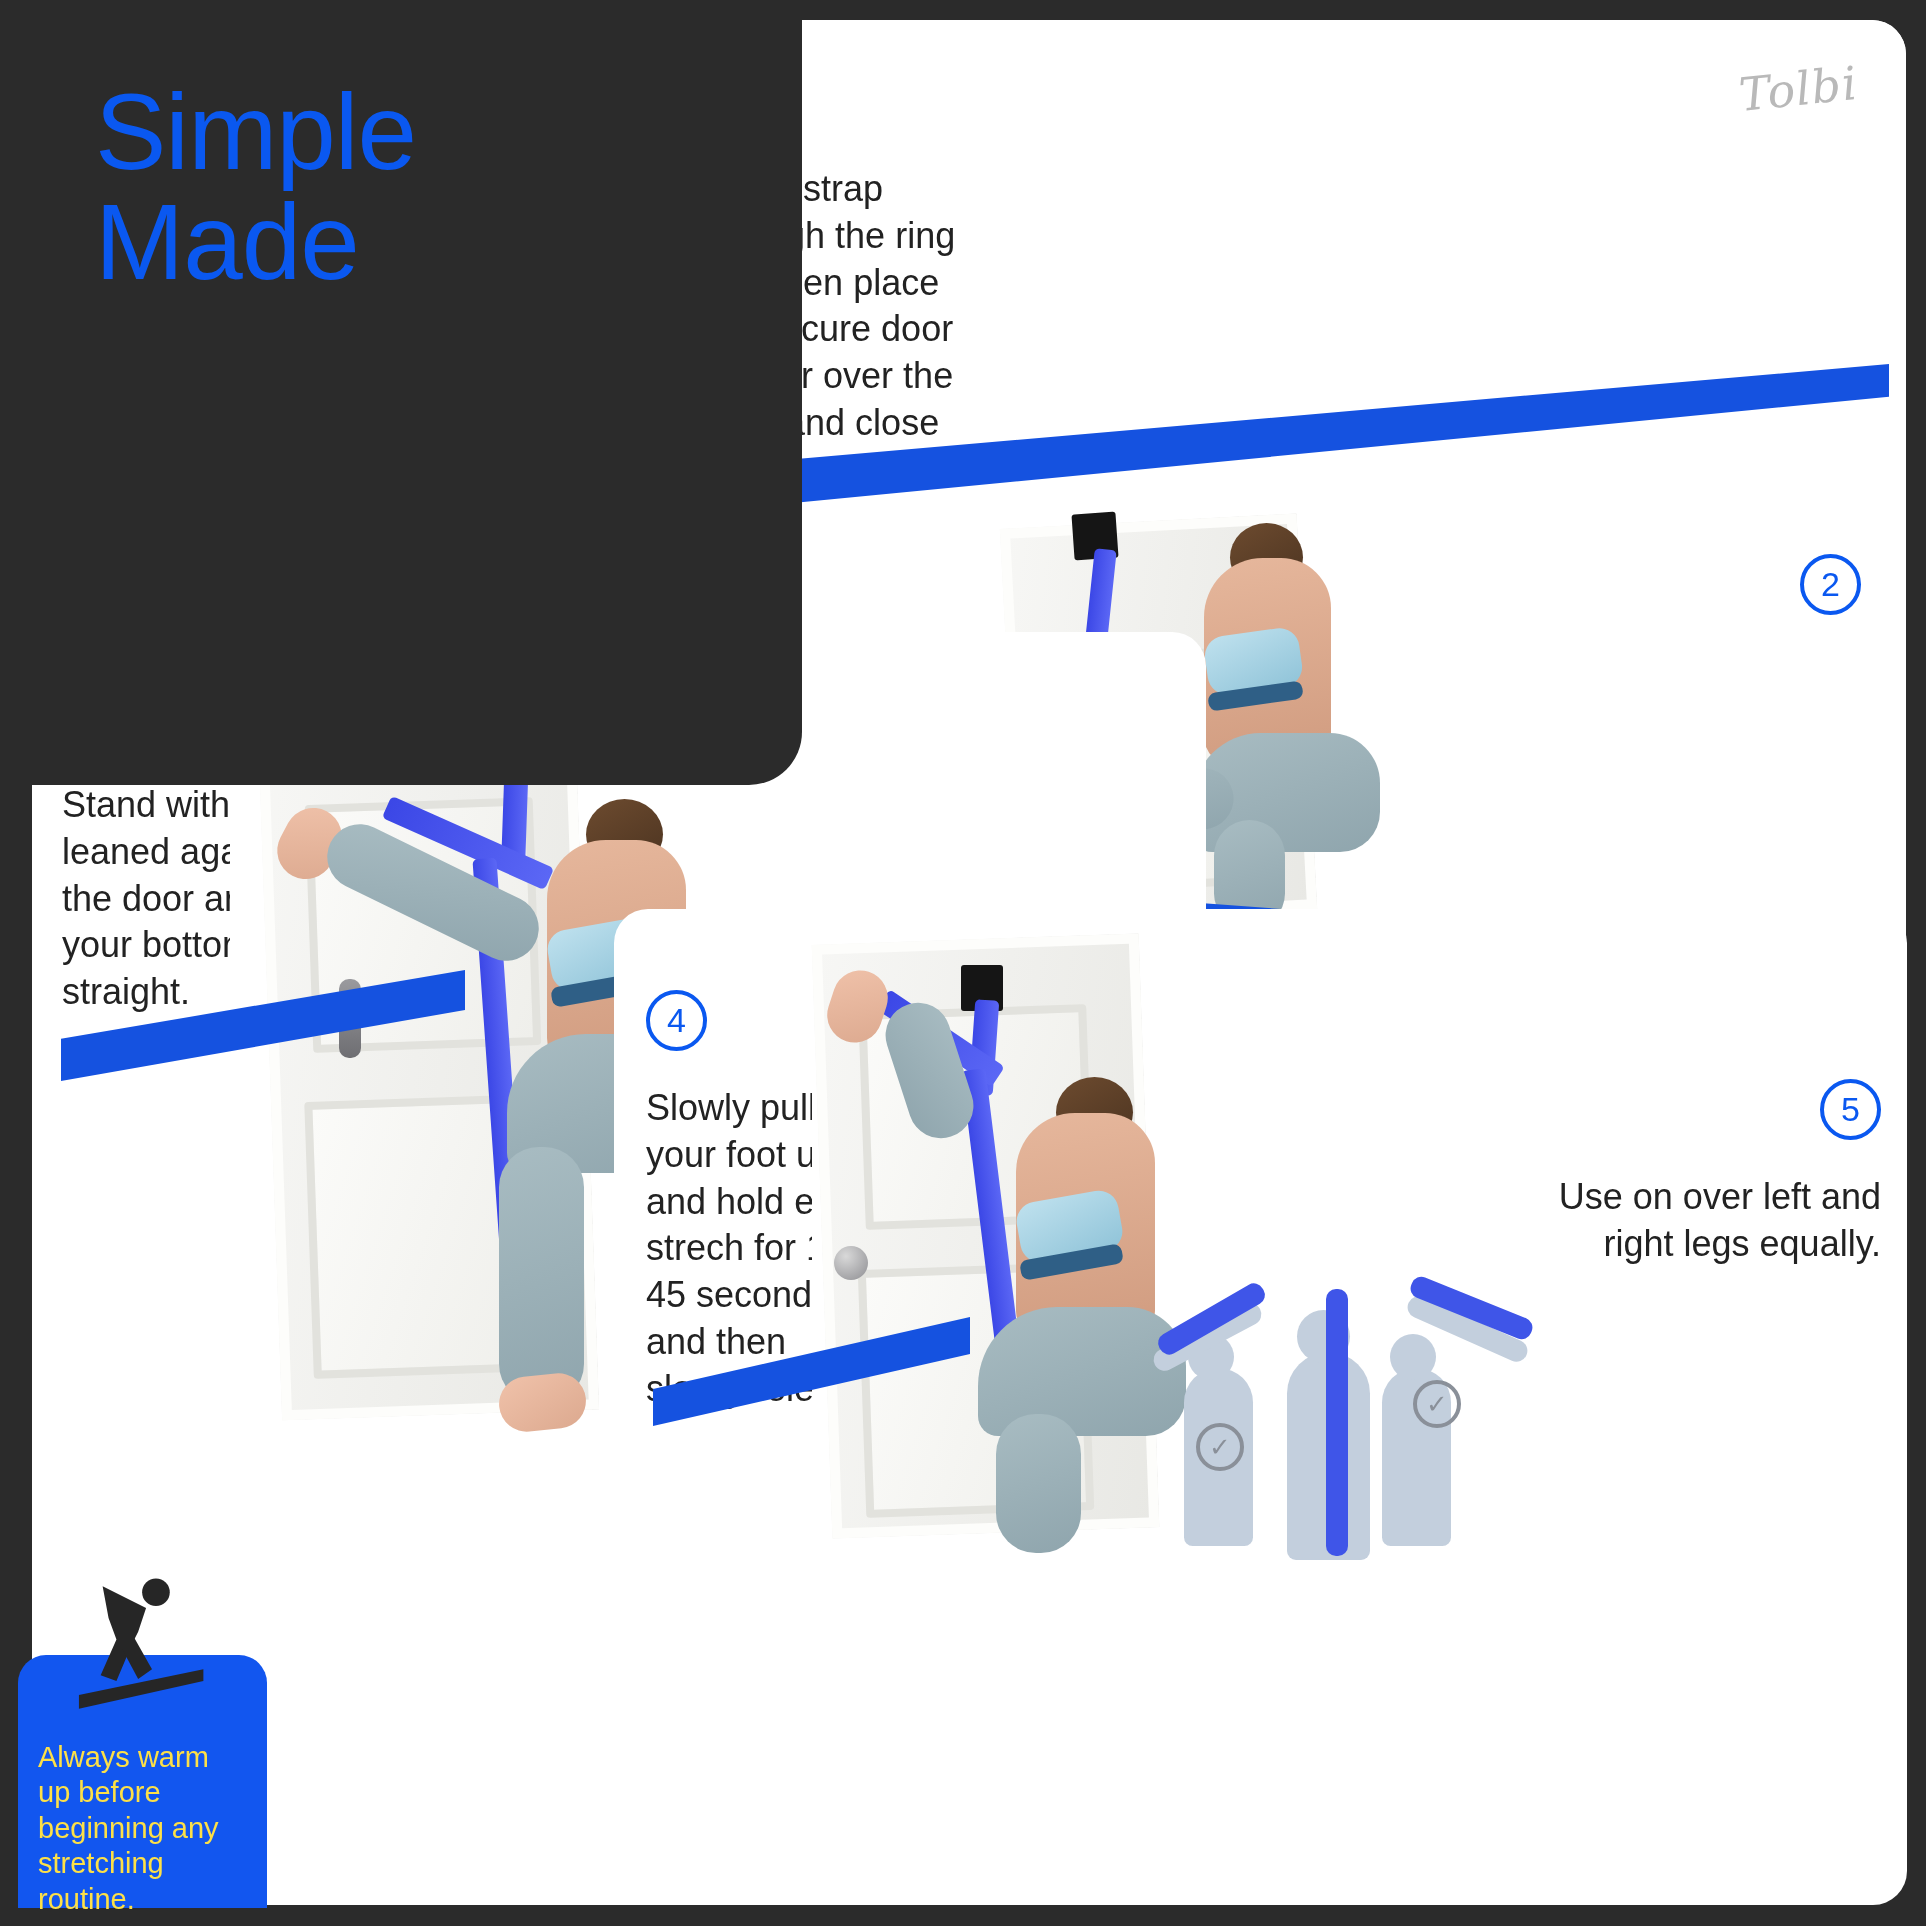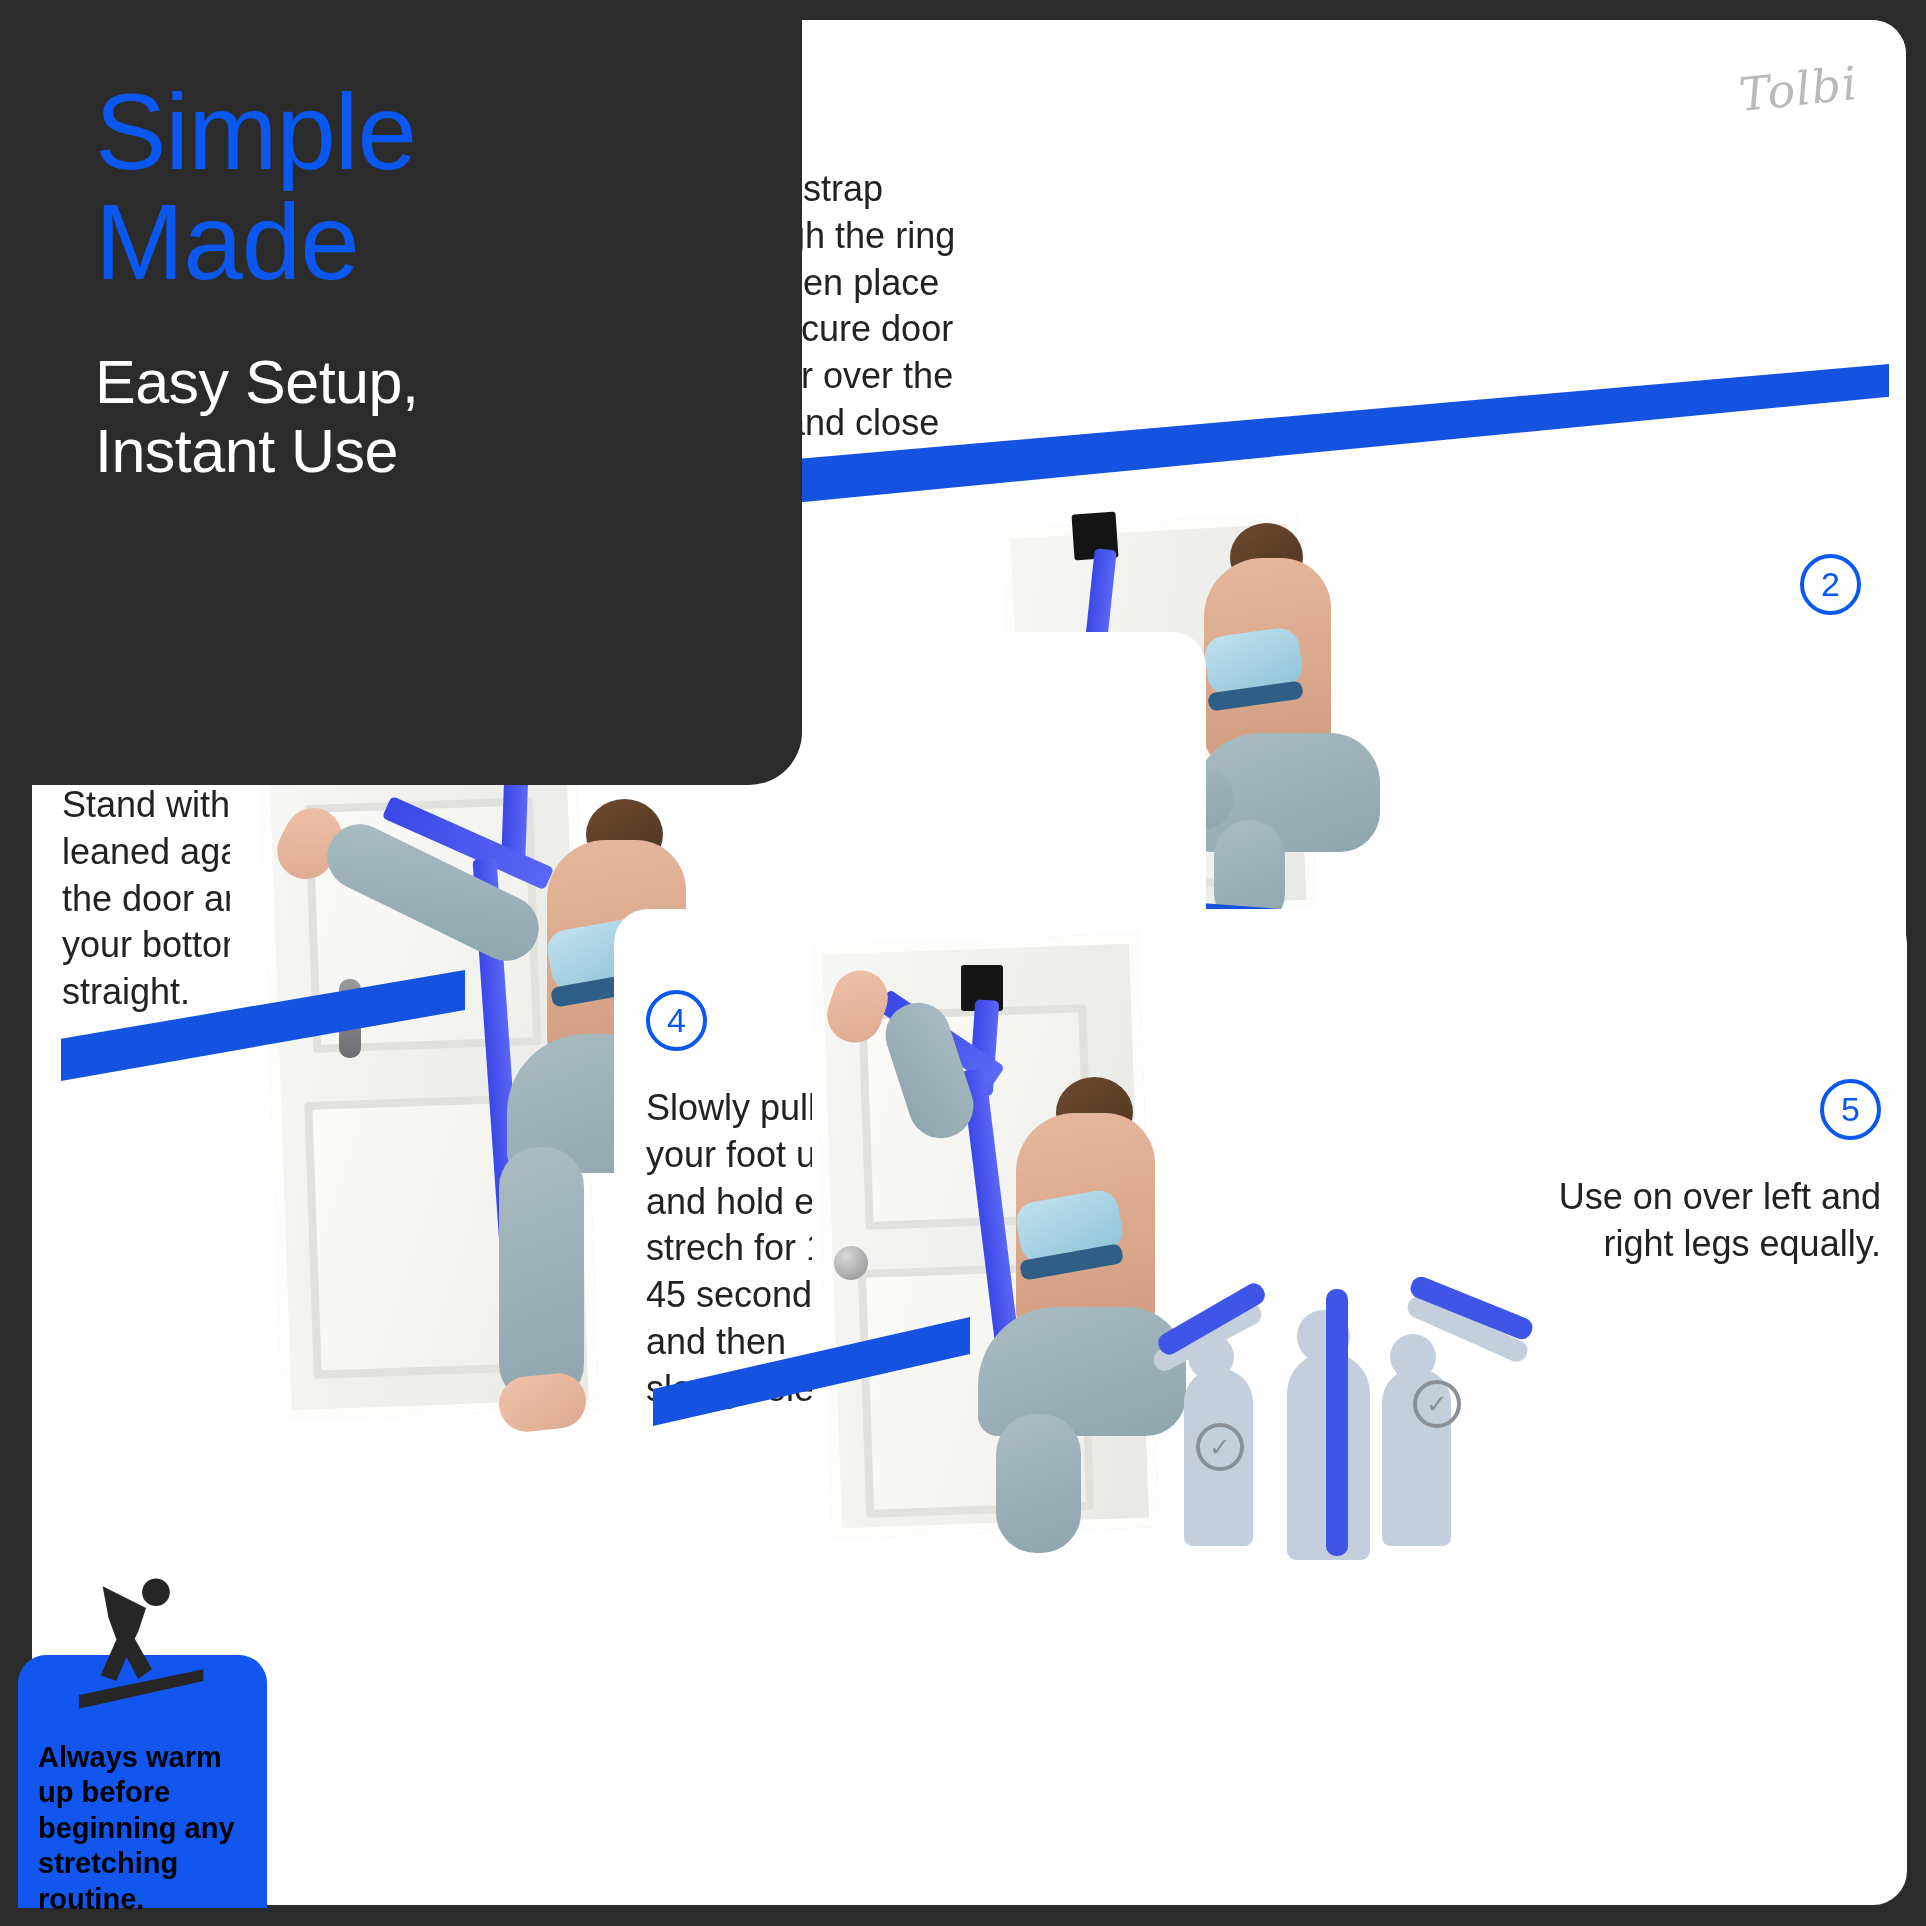--- a/index.html
+++ b/index.html
@@ -172,21 +172,21 @@
 
   
   #warn {
     position:absolute; left:18px; top:1655px;
     width:249px; height:253px;
     background:#1256ef;
     border-radius:28px 28px 0 0;
     padding:85px 18px 0 20px;
   }
   .warn-text {
-    color:#000000; font-size:29px; line-height:1.22;font-weight:bold;
+    color:#fde047; font-size:29px; line-height:1.22;
   }
   .warn-icon {
     position:absolute; left:55px; top:-77px; width:158px; height:139px;
   }
 </style>
 </head>
 <body>
 
 <div class="stage">
 
@@ -320,24 +320,20 @@
 
     <div class="check" style="left:48px; top:174px;">✓</div>
     <div class="check" style="left:265px; top:131px;">✓</div>
   </div>
 
   <div class="hero">
     <div class="hero-title">
       <div>Simple</div>
       <div>Made</div>
     </div>
-    <div class="hero-sub">
-      <div>Easy Setup,</div>
-      <div>Instant Use</div>
-    </div>
   </div>
 
   <div id="warn">
     <svg class="warn-icon" viewBox="0 0 160 140">
       <circle cx="84" cy="14" r="14" fill="#262626"></circle>
       <path d="M30 8 L74 30 L66 54 L60 66 L44 104 L28 98 L44 62 L36 40 Z" fill="#262626"></path>
       <path d="M62 60 L80 92 L66 102 L50 72 Z" fill="#262626"></path>
       <path d="M6 118 L132 92 L132 104 L6 132 Z" fill="#262626"></path>
     </svg>
     <div class="warn-text">Always warm up before beginning any stretching routine.</div>

